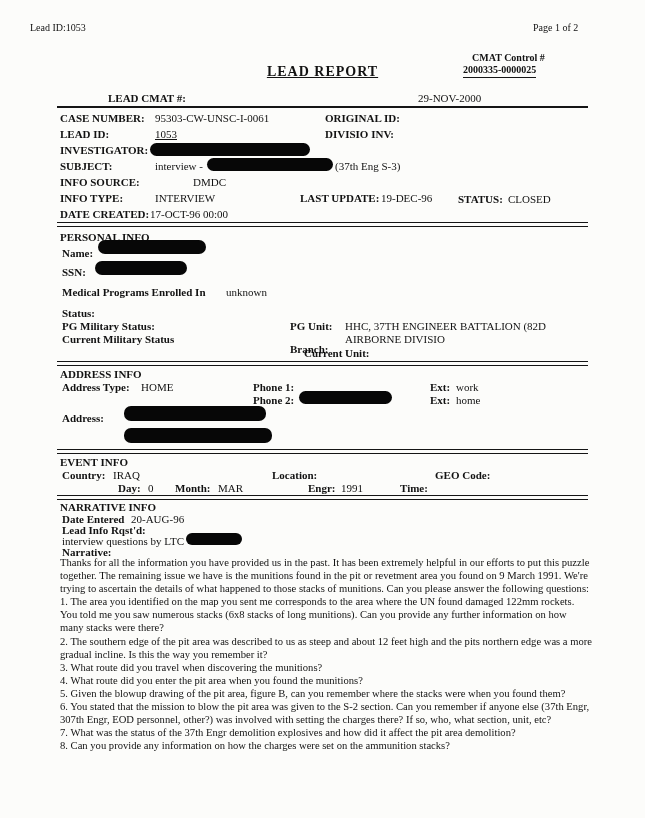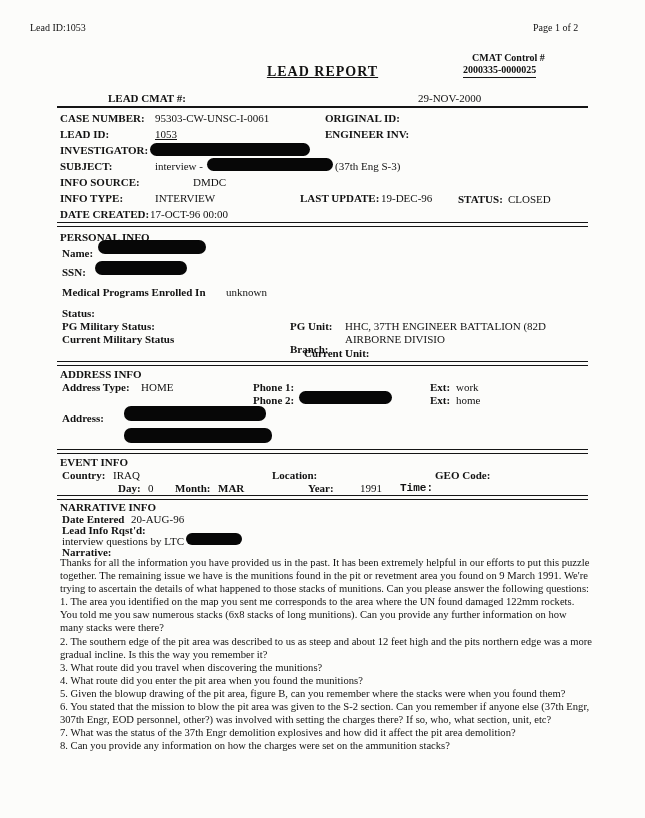--- a/index.html
+++ b/index.html
@@ -39,21 +39,21 @@
   <span class="t b" style="left:108px; top:92px;">LEAD CMAT #:</span>
   <span class="t" style="left:418px; top:92px;">29-NOV-2000</span>
   <div class="hr-single" style="top:106px;"></div>
 
   <span class="t b" style="left:60px; top:112px;">CASE NUMBER:</span>
   <span class="t" style="left:155px; top:112px;">95303-CW-UNSC-I-0061</span>
   <span class="t b" style="left:325px; top:112px;">ORIGINAL ID:</span>
 
   <span class="t b" style="left:60px; top:128px;">LEAD ID:</span>
   <span class="t u" style="left:155px; top:128px;">1053</span>
-  <span class="t b" style="left:325px; top:128px;">ENGINEER INV:</span>
+  <span class="t b" style="left:325px; top:128px;">DIVISIO INV:</span>
 
   <span class="t b" style="left:60px; top:144px;">INVESTIGATOR:</span>
   <div class="redact" style="left:150px; top:143px; width:160px; height:13px;"></div>
 
   <span class="t b" style="left:60px; top:160px;">SUBJECT:</span>
   <span class="t" style="left:155px; top:160px;">interview -</span>
   <div class="redact" style="left:207px; top:158px; width:126px; height:13px;"></div>
   <span class="t" style="left:335px; top:160px;">(37th Eng S-3)</span>
 
   <span class="t b" style="left:60px; top:176px;">INFO SOURCE:</span>
@@ -112,24 +112,24 @@
 
   <span class="t b" style="left:60px; top:456px;">EVENT INFO</span>
   <span class="t b" style="left:62px; top:469px;">Country:</span>
   <span class="t" style="left:113px; top:469px;">IRAQ</span>
   <span class="t b" style="left:272px; top:469px;">Location:</span>
   <span class="t b" style="left:435px; top:469px;">GEO Code:</span>
 
   <span class="t b" style="left:118px; top:482px;">Day:</span>
   <span class="t" style="left:148px; top:482px;">0</span>
   <span class="t b" style="left:175px; top:482px;">Month:</span>
-  <span class="t" style="left:218px; top:482px;font-weight:bold;">MAR</span>
-  <span class="t b" style="left:308px; top:482px;">Year:</span>
-  <span class="t" style="left:341px; top:482px;margin-left:19px;">1991</span>
-  <span class="t b" style="left:400px; top:482px;font-family:Liberation Mono, monospace;">Time:</span>
+  <span class="t" style="left:218px; top:482px;">MAR</span>
+  <span class="t b" style="left:308px; top:482px;">Engr:</span>
+  <span class="t" style="left:341px; top:482px;">1991</span>
+  <span class="t b" style="left:400px; top:482px;">Time:</span>
 
   <div class="hr-double" style="top:495px;"></div>
 
   <span class="t b" style="left:60px; top:501px;">NARRATIVE INFO</span>
   <span class="t b" style="left:62px; top:513px;">Date Entered</span>
   <span class="t" style="left:131px; top:513px;">20-AUG-96</span>
   <span class="t b" style="left:62px; top:524px;">Lead Info Rqst'd:</span>
   <span class="t" style="left:62px; top:535px;">interview questions by LTC</span>
   <div class="redact" style="left:186px; top:533px; width:56px; height:12px;"></div>
   <span class="t b" style="left:62px; top:546px;">Narrative:</span>

